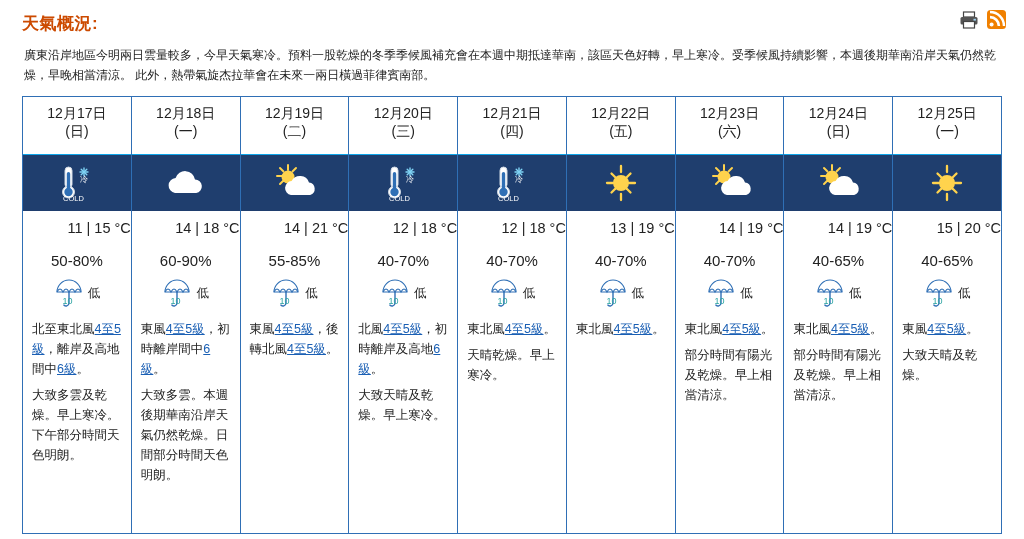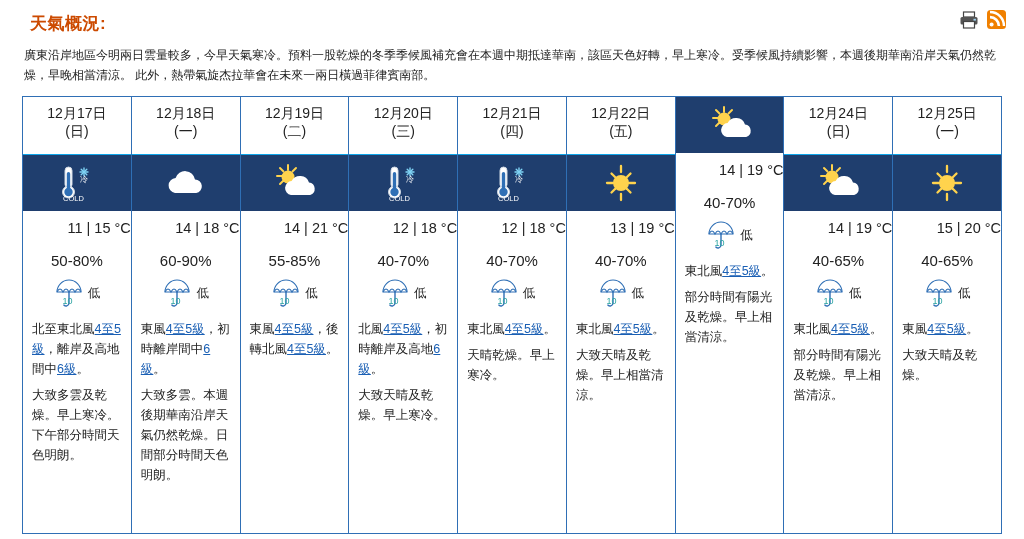--- a/index.html
+++ b/index.html
@@ -13,21 +13,20 @@
     position: relative;
     width: 1024px; height: 539px;
     overflow: hidden;
   }
 
   
   .header {
     position: relative;
     padding: 12px 16px 0 22px;
     height: 44px;
-    margin-left: 8px;
   }
   .header-title {
     color: #cc4a00;
     font-size: 17px;
     font-weight: bold;
     letter-spacing: 0.5px;
   }
   .header-icons {
     position: absolute;
     right: 18px;
@@ -353,24 +352,27 @@
           <svg width="30" height="32" viewBox="0 0 30 32">
             <path d="M3 14a12 12 0 0 1 24 0z" fill="#ffffff" stroke="#2f6fb5" stroke-width="1.1"></path>
             <path d="M3 14c2-4 4-4 6 0 2-4 4-4 6 0 2-4 4-4 6 0 2-4 4-4 6 0" fill="none" stroke="#2f6fb5" stroke-width="1.1"></path>
             <path d="M15 14v11a3 3 0 0 1-5.5 1.6" fill="none" stroke="#2f6fb5" stroke-width="1.4"></path>
             <text x="8.5" y="26" font-size="9" fill="#2aa3a0" font-family="'Liberation Sans',sans-serif">10</text>
           </svg>
         </span>
         <span class="psr-label">低</span>
       </div>
       <div class="day-wind">東北風<span class="lnk">4至5級</span>。</div>
-      <div class="day-desc">大致天晴及乾燥。早上相當清涼。</div>
-    </div>
-
-    <div class="day">
+    </div>
+
+    <div class="day">
+      <div class="day-date">
+        <div>12月23日</div>
+        <div>(六)</div>
+      </div>
       <div class="day-icon">
         <svg width="52" height="40" viewBox="0 0 52 40">
           <g stroke="#ffd34d" stroke-width="2" stroke-linecap="round">
             <line x1="20" y1="2" x2="20" y2="7"></line>
               <line x1="9" y1="13" x2="14" y2="13"></line>
             <line x1="12" y1="5" x2="15.5" y2="8.5"></line>
               <line x1="28" y1="5" x2="24.5" y2="8.5"></line>
             <line x1="12" y1="21" x2="15.5" y2="17.5"></line>
           </g>
           <circle cx="20" cy="14" r="6.5" fill="#ffd34d"></circle>

